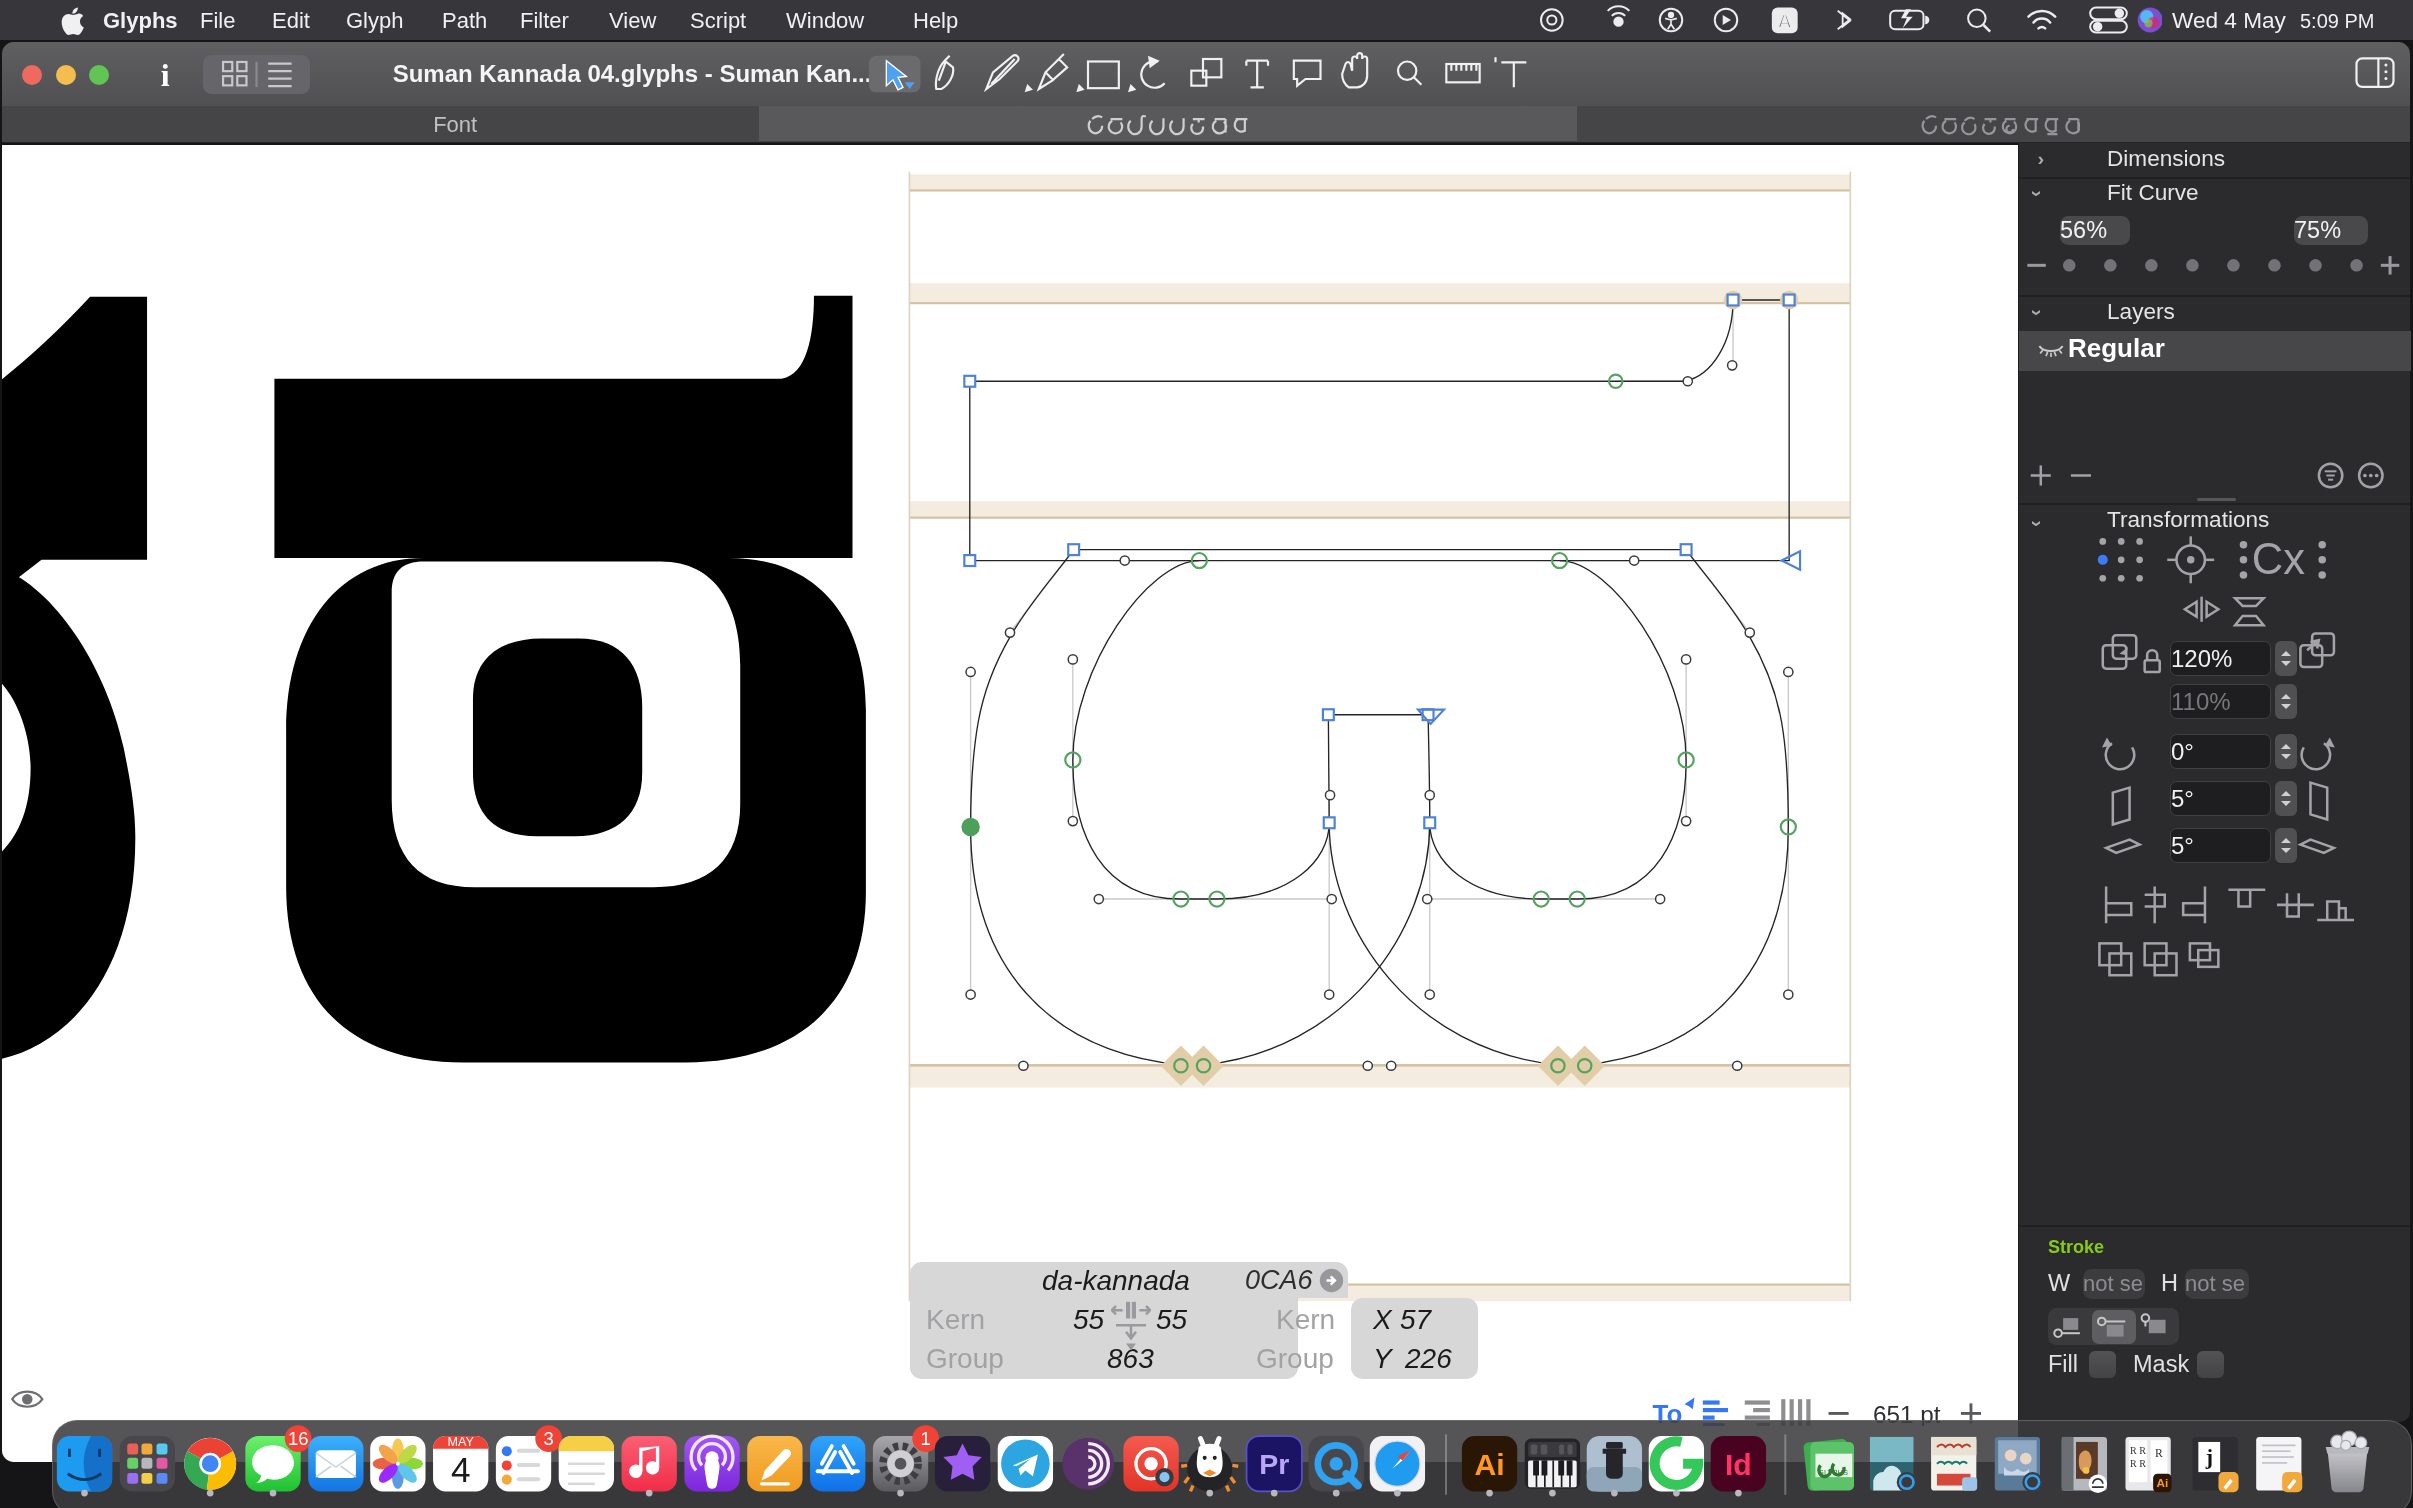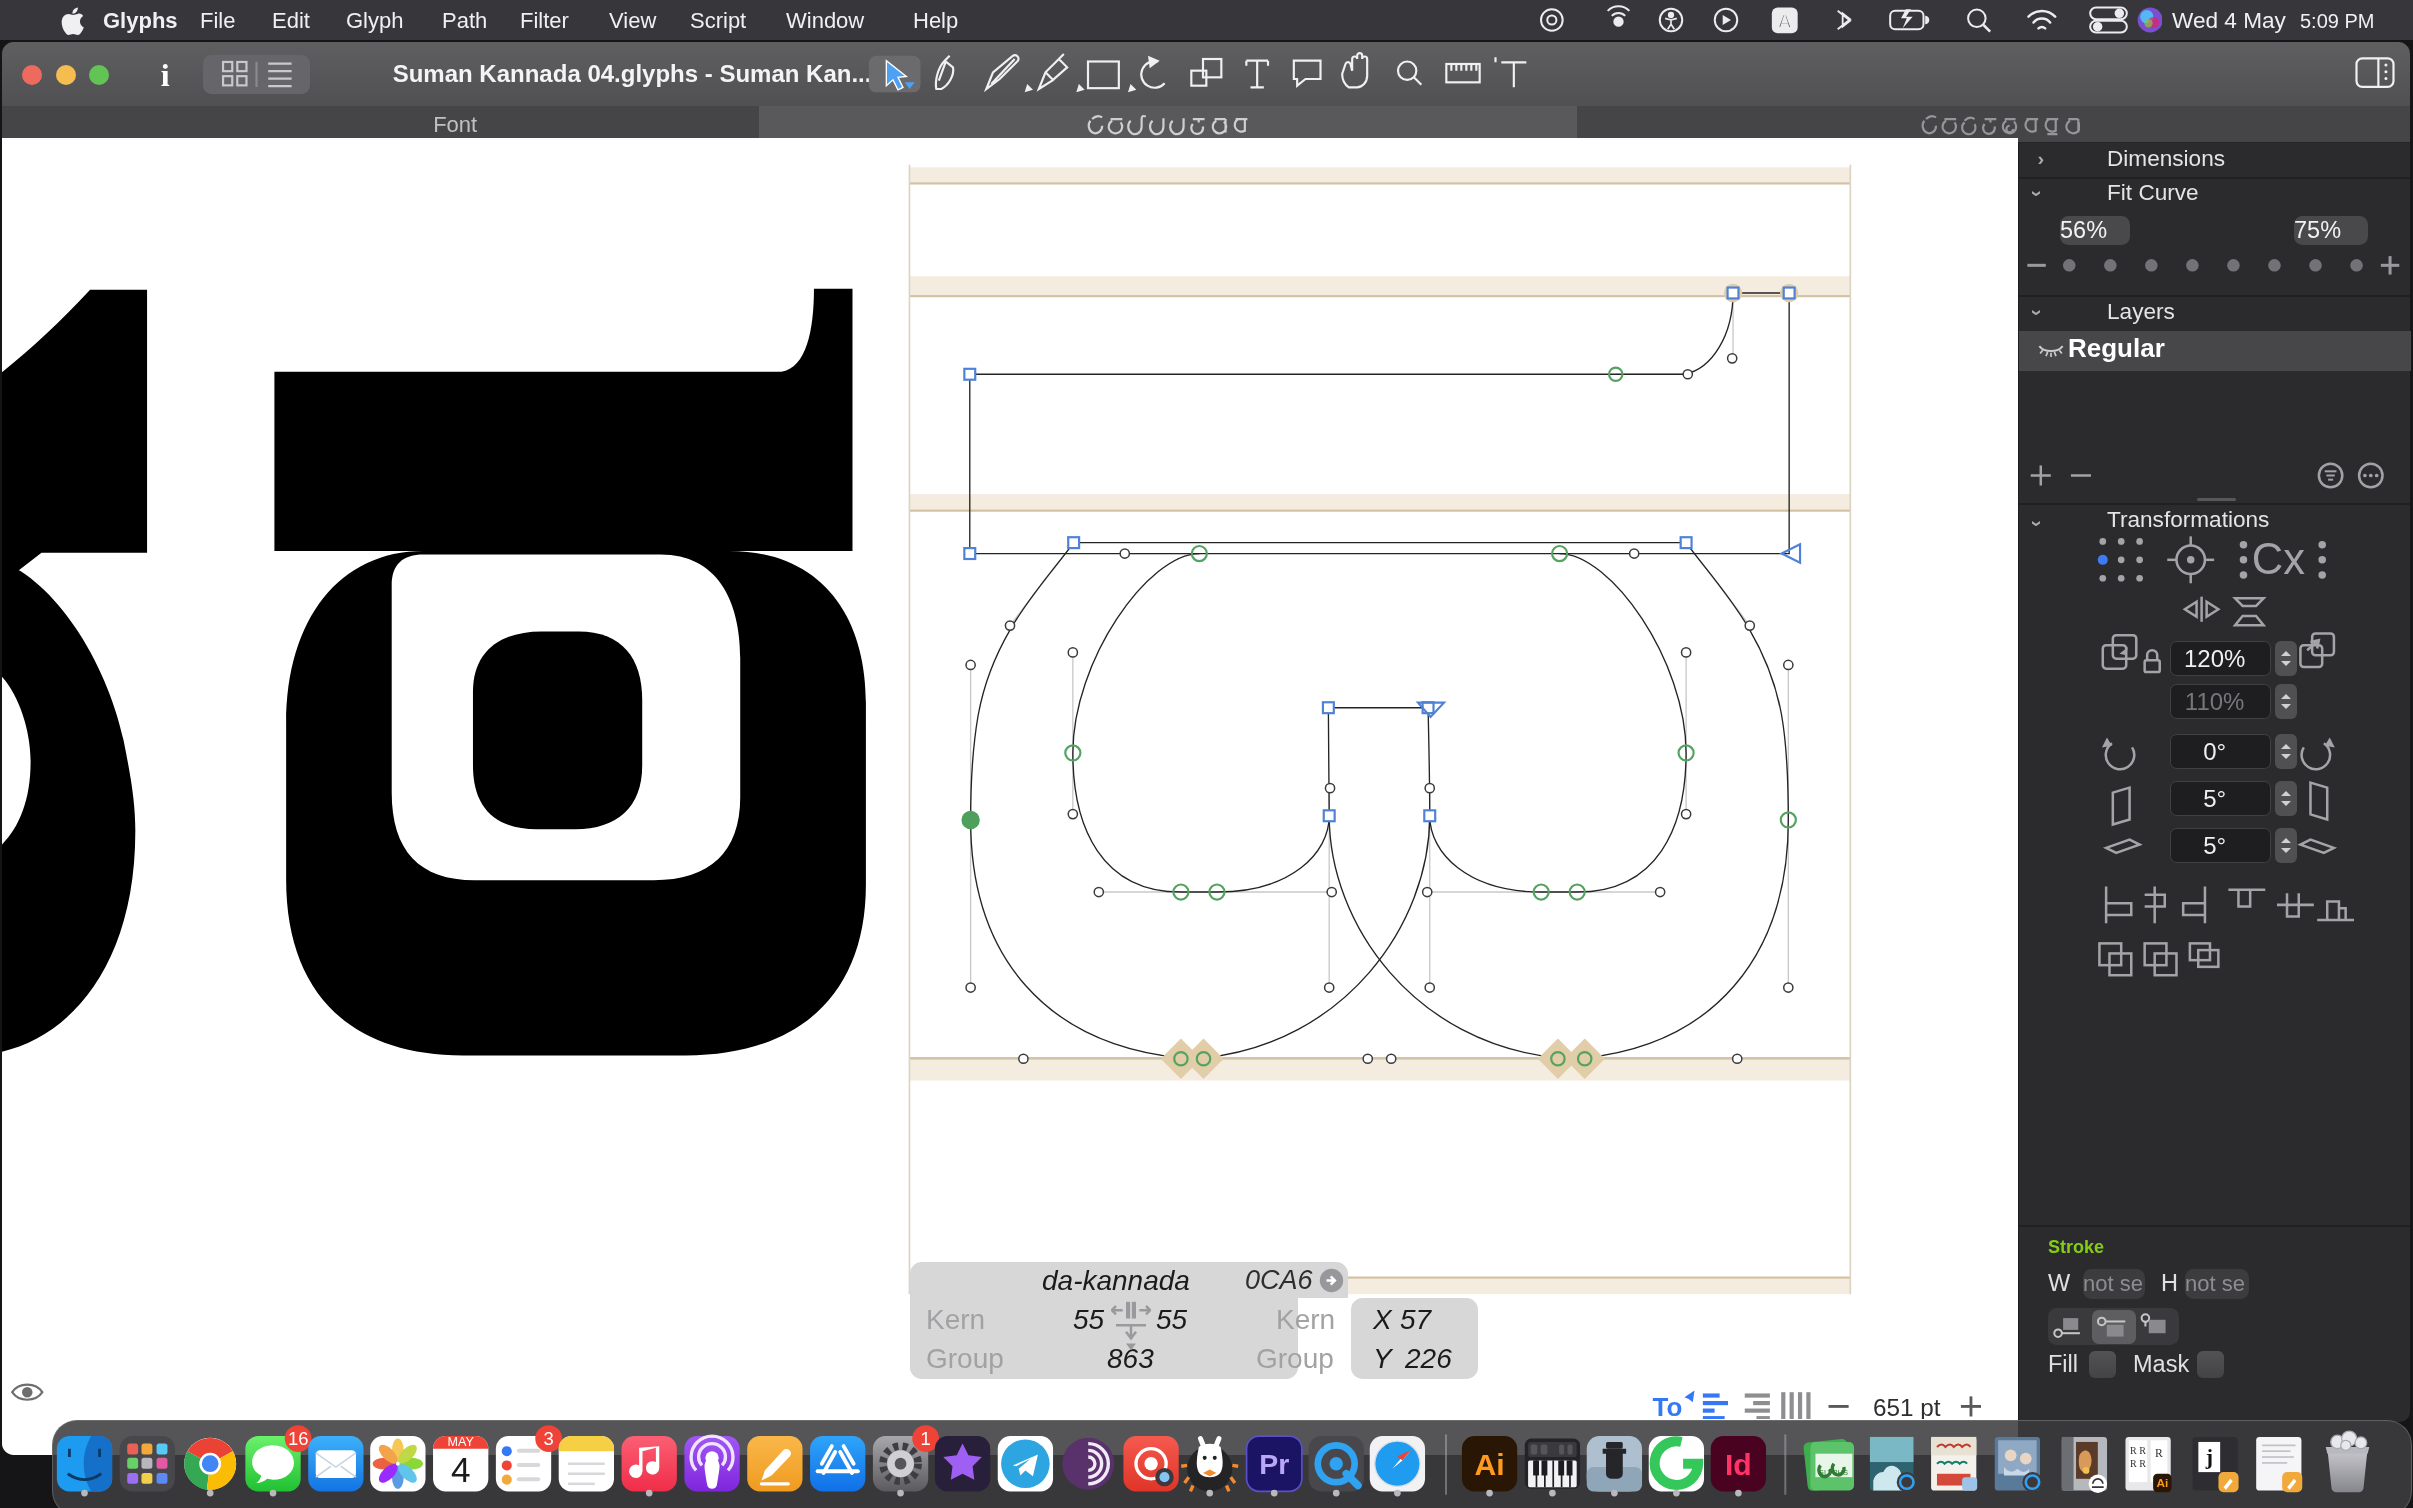--- a/index.html
+++ b/index.html
@@ -3,27 +3,27 @@
 <meta charset="utf-8">
 <style>
 * { margin:0; padding:0; box-sizing:border-box; }
 html,body { width:2413px; height:1508px; overflow:hidden; background:#151517; font-family:"Liberation Sans", sans-serif; }
 .abs { position:absolute; }
 #menubar { position:absolute; left:0; top:0; width:2413px; height:40px; background:#37373b; }
 .mi { position:absolute; top:0; height:40px; line-height:42px; font-size:22px; color:#f0f0f2; }
 #titlebar { position:absolute; left:1.7px; top:42px; width:2408px; height:65px; background:linear-gradient(#5f5f61,#505052); border-radius:11.7px 11.7px 0 0; }
 #tabrow { position:absolute; left:1.7px; top:106px; width:2408px; height:37px; background:#454547; border-bottom:1.7px solid #252527; }
 .tab { position:absolute; top:0; height:35px; line-height:37px; text-align:center; font-size:22px; }
-#canvas { position:absolute; left:1.7px; top:138px; width:2016px; height:1317px; background:#ffffff; border-radius:0 0 0 11.7px; }
+#canvas { position:absolute; left:1.7px; top:145px; width:2016px; height:1317px; background:#ffffff; border-radius:0 0 0 11.7px; }
 #sidebar { position:absolute; left:2018px; top:143px; width:392px; height:1279px; background:#2b2b2d; border-radius:0 0 10px 0; border-left:1.7px solid #1d1d1f; }
 .sephr { position:absolute; left:0; width:100%; height:1.7px; background:#202022; }
 .sbtext { position:absolute; font-size:22.6px; color:#e4e4e6; }
 .chev { position:absolute; font-size:20px; color:#aaaaac; font-weight:bold; transform:scaleY(0.9); }
 .pill { position:absolute; background:#49494b; border-radius:8.4px; color:#f2f2f4; font-size:24px; }
-.ibox { position:absolute; background:#1e1e20; border:0.8px solid #414143; border-radius:6.7px; color:#f0f0f2; font-size:24px; text-align:center; padding-right:11.7px; }
+.ibox { position:absolute; background:#1e1e20; border:0.8px solid #414143; border-radius:6.7px; color:#f0f0f2; font-size:24px; text-align:left; padding-right:11.7px; }
 .stepper { position:absolute; width:22px; height:35px; background:#505053; border-radius:5.9px; }
 .stepper:after { content:""; position:absolute; left:5.9px; top:5px; border:5px solid transparent; border-bottom:5.9px solid #d0d0d2; }
 .stepper:before { content:""; position:absolute; left:5.9px; bottom:5px; border:5px solid transparent; border-top:5.9px solid #d0d0d2; }
 #infobar1 { position:absolute; left:910px; top:1262px; width:438px; height:36px; background:#d7d7d8; border-radius:11.7px 11.7px 0 0; }
 #infobox2 { position:absolute; left:910px; top:1298px; width:388px; height:81px; background:#d7d7d8; border-radius:0 0 11.7px 11.7px; }
 #infobox3 { position:absolute; left:1351px; top:1298px; width:127px; height:81px; background:#d7d7d8; border-radius:11.7px; }
 .ilab { position:absolute; color:#a2a2a4; font-size:28px; }
 .ival { position:absolute; color:#1b1b1b; font-size:28px;font-style:italic; }
 #dock { position:absolute; left:52px; top:1420px; width:2360px; height:96px; background:rgba(62,62,64,0.88); border:1.7px solid rgba(130,130,132,0.5); border-radius:25px; }
 </style>

